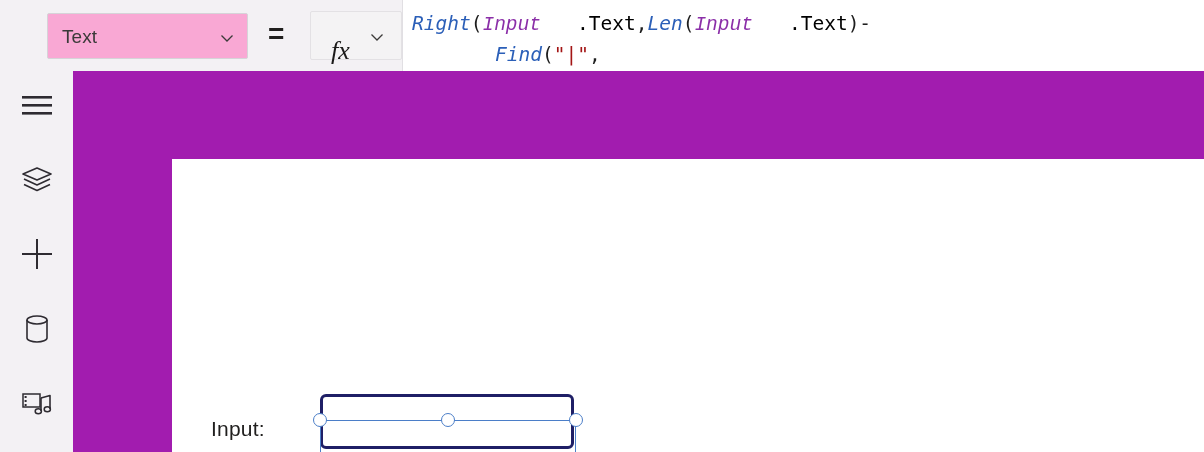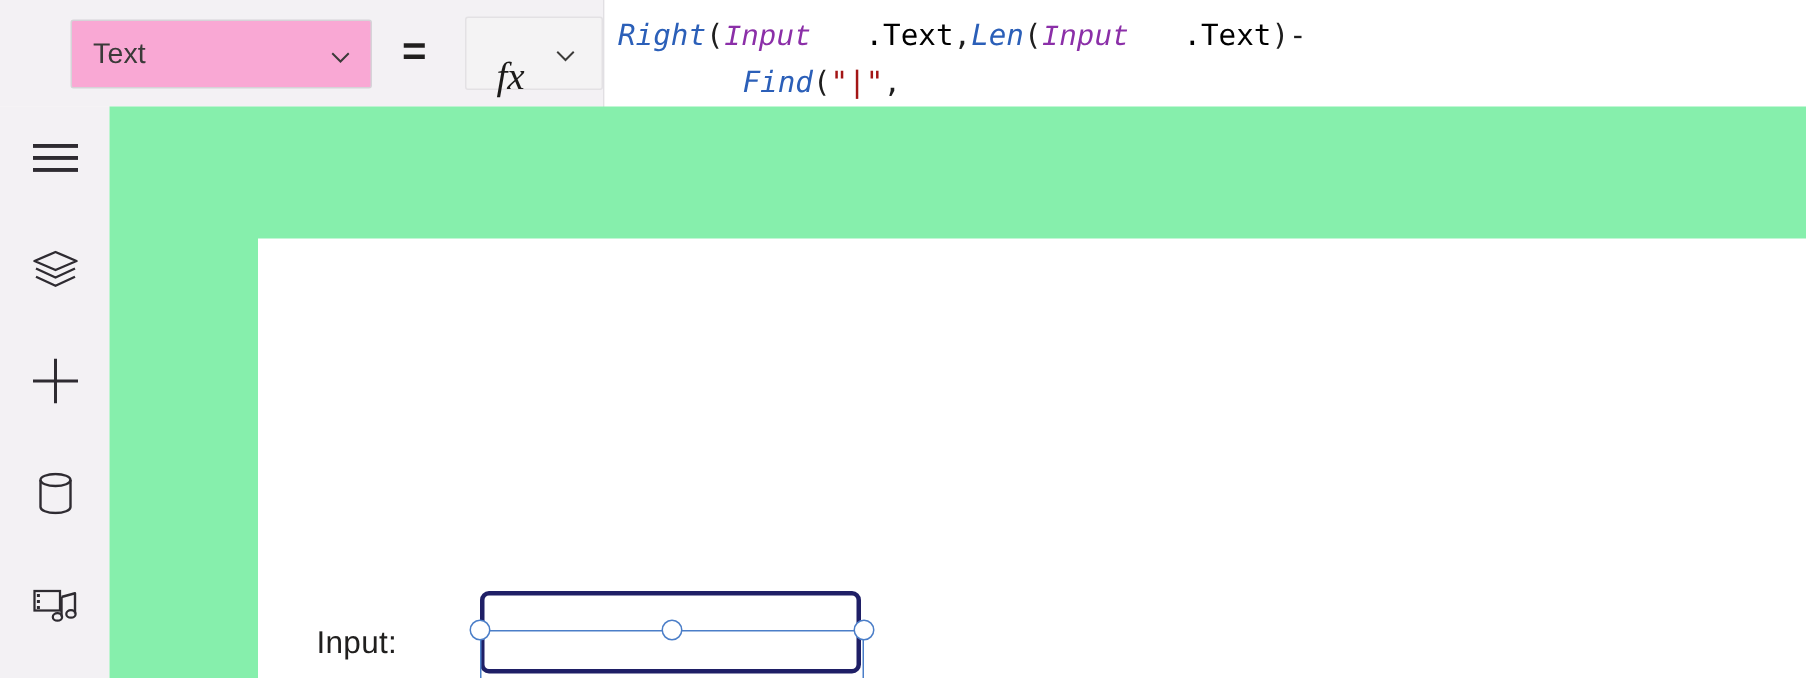--- a/index.html
+++ b/index.html
@@ -102,21 +102,21 @@
   }
   .rail-item{
     position:absolute;left:0;width:73px;height:56px;
     display:flex;align-items:center;justify-content:center;
     cursor:pointer;
   }
 
   
   #canvas-backdrop{
     position:absolute;left:73px;top:71px;width:1131px;height:381px;
-    background:#86efac;
+    background:#a21caf;
   }
   #canvas-surface{
     position:absolute;left:99px;top:88px;width:1105px;height:364px;
     background:#ffffff;
     overflow:hidden;
   }
 
   .field-label{
     position:absolute;
     font-size:21px;color:#201f1e;letter-spacing:.2px;

